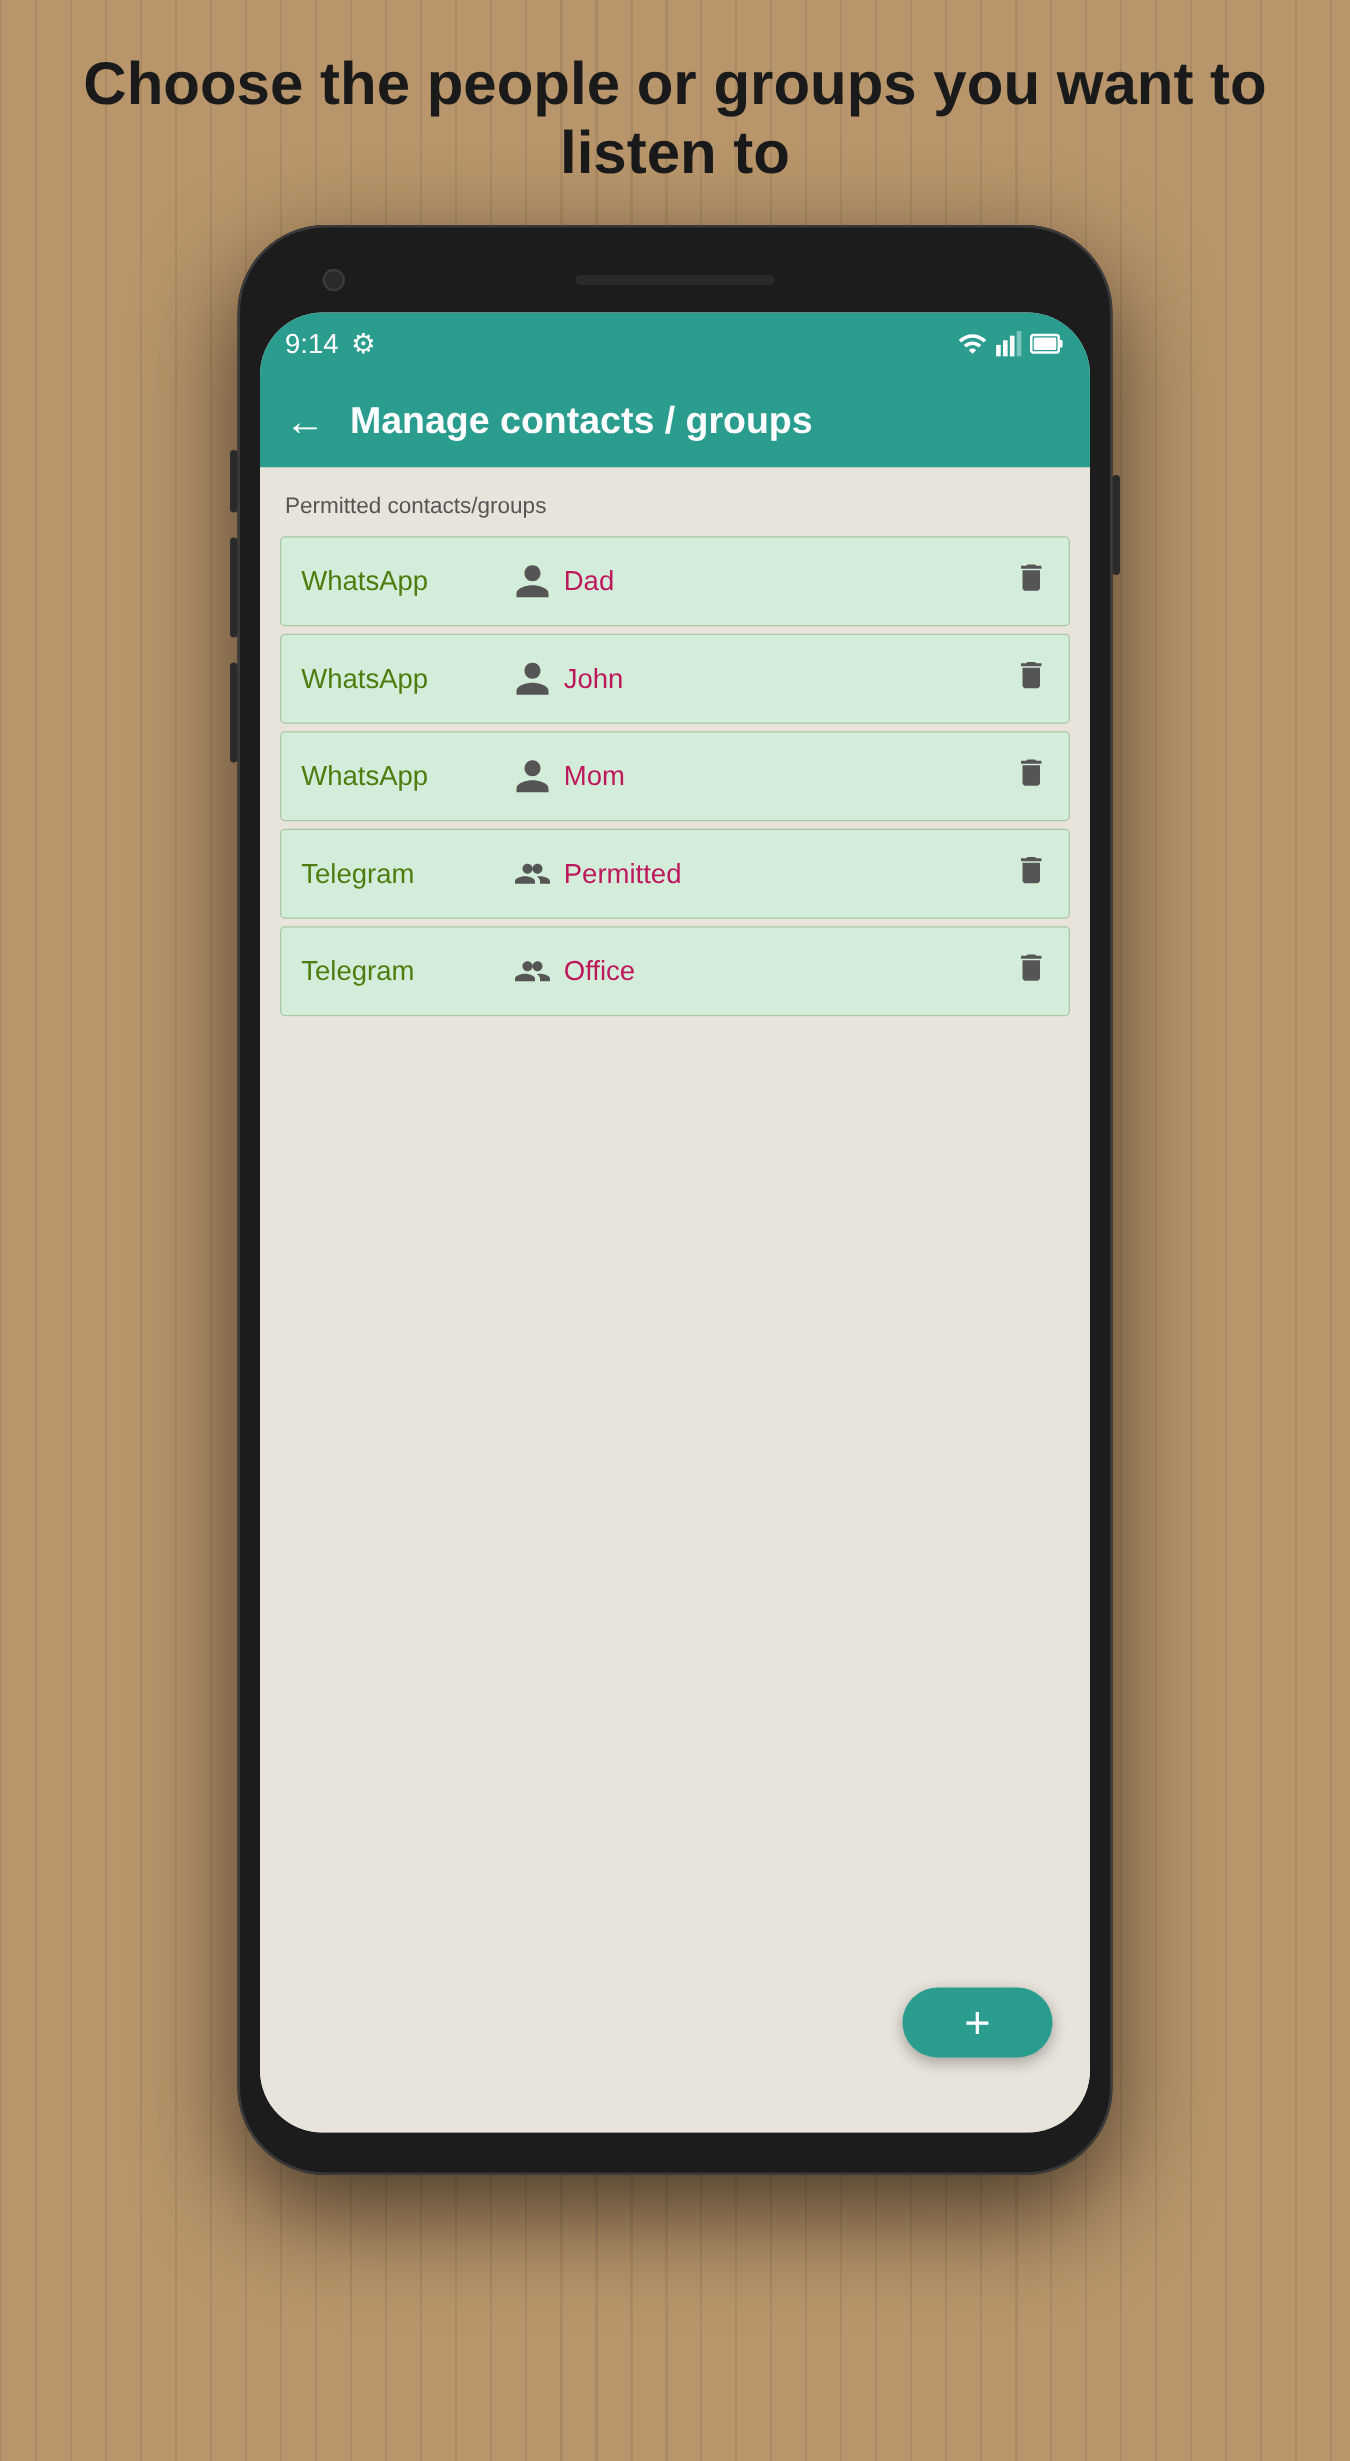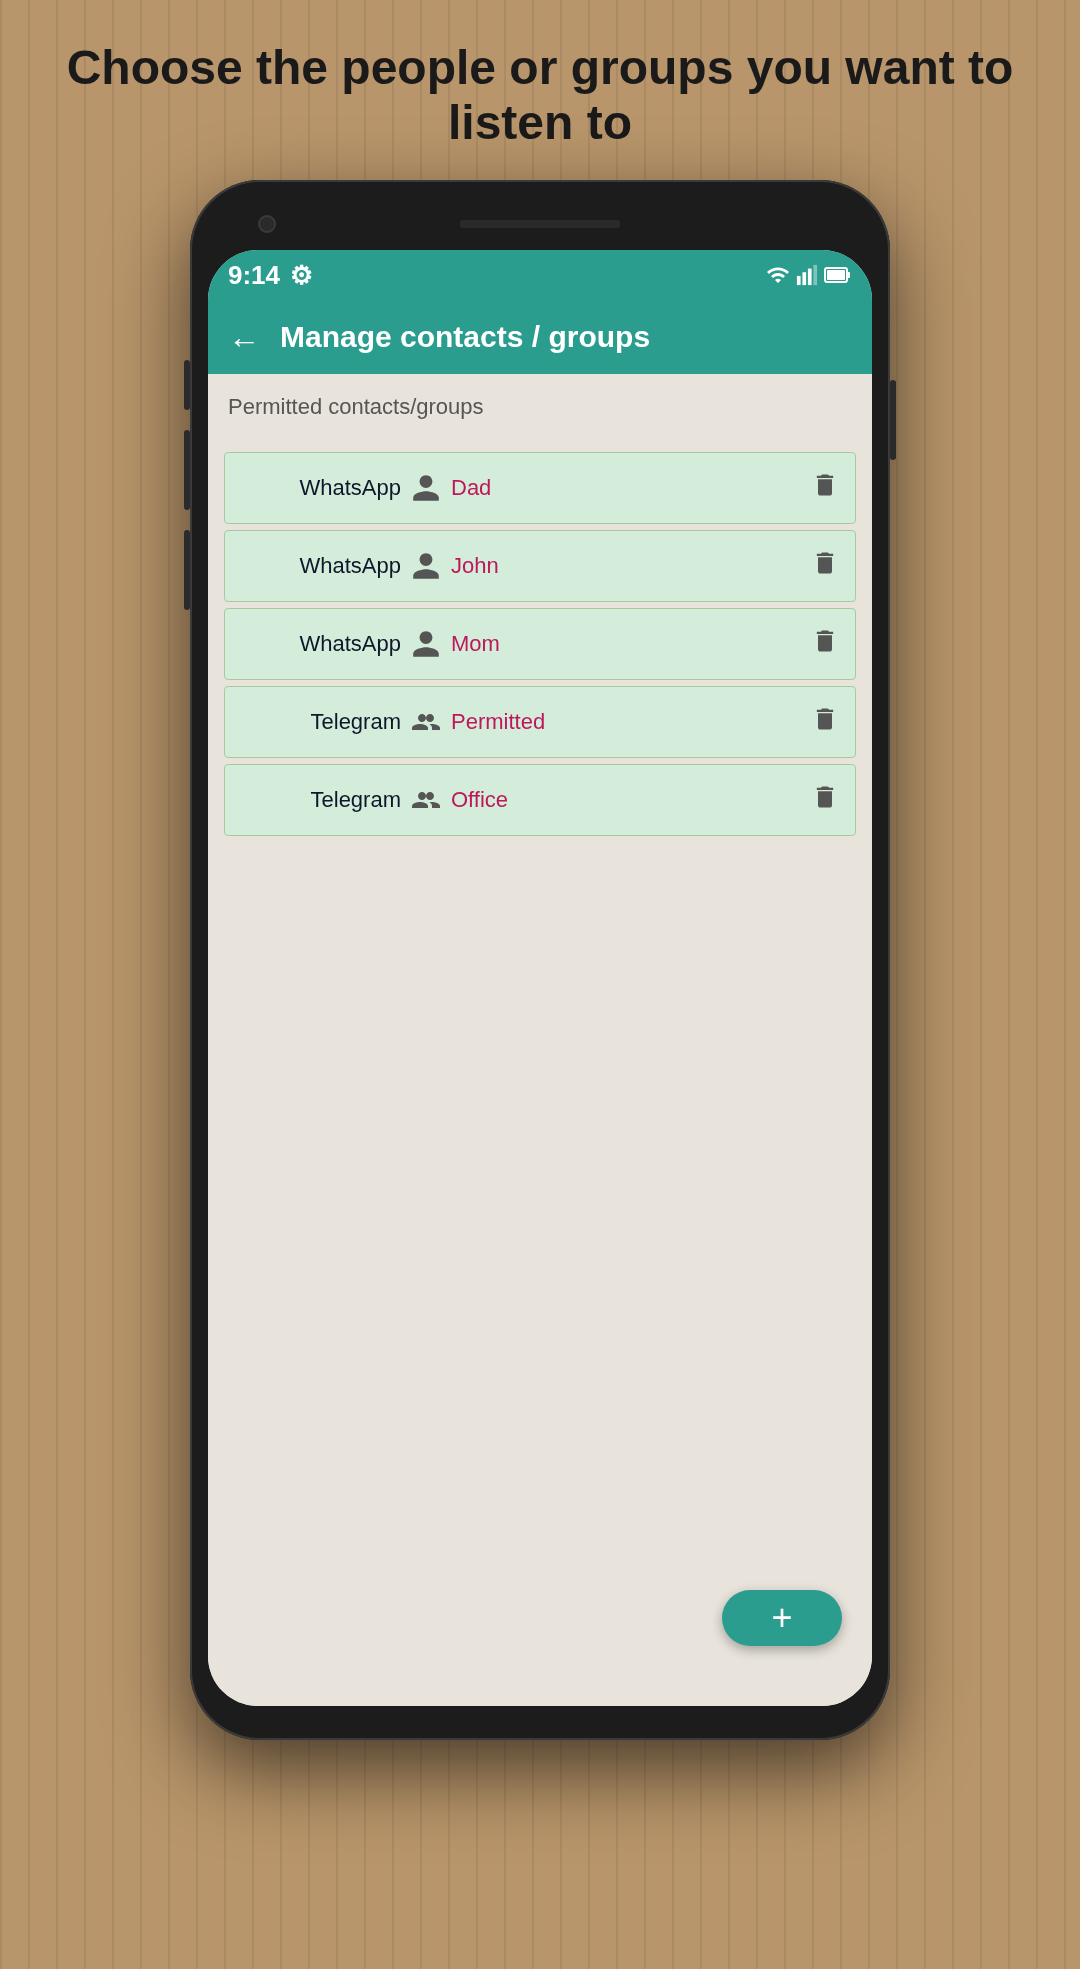--- a/index.html
+++ b/index.html
@@ -90,22 +90,22 @@
       justify-content: space-between;
       padding: 0 20px;
       flex-shrink: 0;
     }
 
     .status-left {
       display: flex;
       align-items: center;
       gap: 10px;
       color: white;
-      font-size: 26px;
-      font-weight: bold;
+      font-size: 22px;
+      font-weight: normal;
       text-align: right;
     }
 
     .status-right {
       display: flex;
       align-items: center;
       gap: 6px;
     }
 
     
@@ -133,23 +133,23 @@
 
     
     .content-area {
       background: #e8e4dc;
       flex: 1;
       padding: 20px 16px;
       position: relative;
     }
 
     .section-label {
-      font-size: 22px;
+      font-size: 18px;
       color: #555;
-      margin-bottom: 32px;
+      margin-bottom: 14px;
       padding-left: 4px;
     }
 
     
     .contact-list {
       display: flex;
       flex-direction: column;
       gap: 6px;
     }
 
@@ -159,24 +159,23 @@
       border-radius: 4px;
       height: 72px;
       display: flex;
       align-items: center;
       padding: 0 16px;
       cursor: pointer;
     }
 
     .contact-app {
       font-size: 22px;
-      color: #0f172a;
+      color: #4d7c0f;
       width: 160px;
       flex-shrink: 0;
-      text-align: right;
     }
 
     .contact-icon {
       width: 50px;
       display: flex;
       justify-content: center;
       flex-shrink: 0;
     }
 
     .contact-icon svg {

